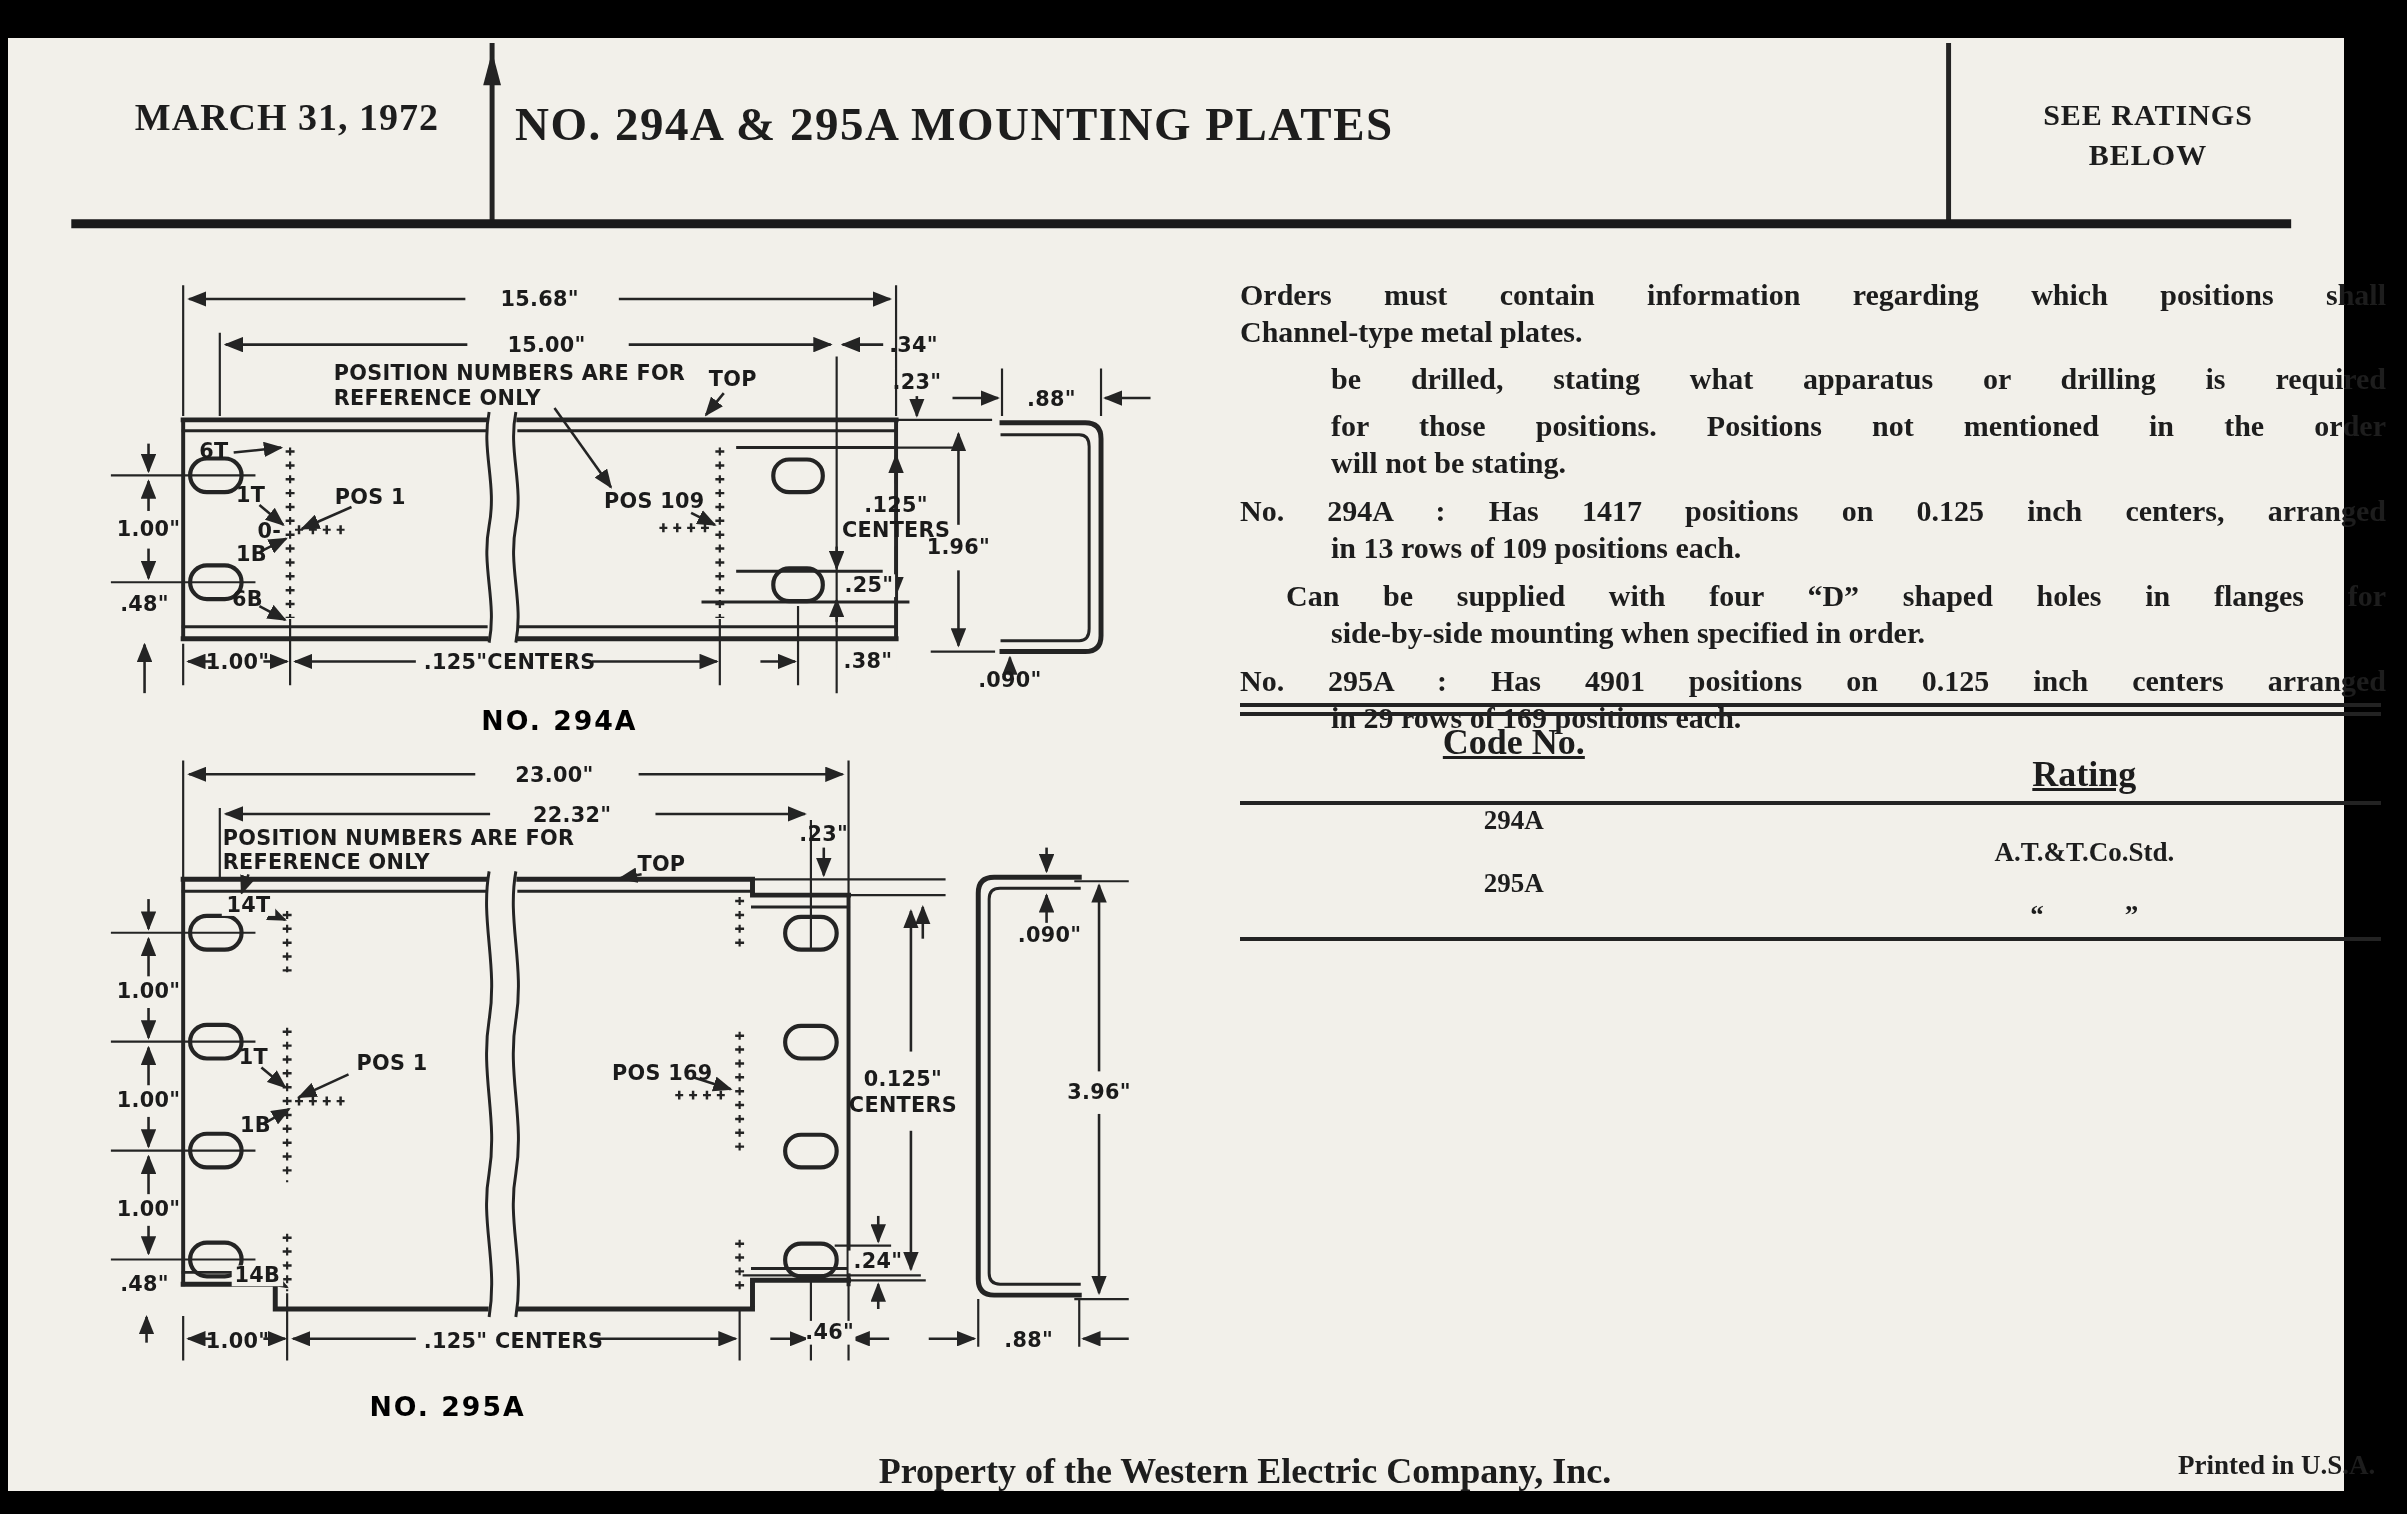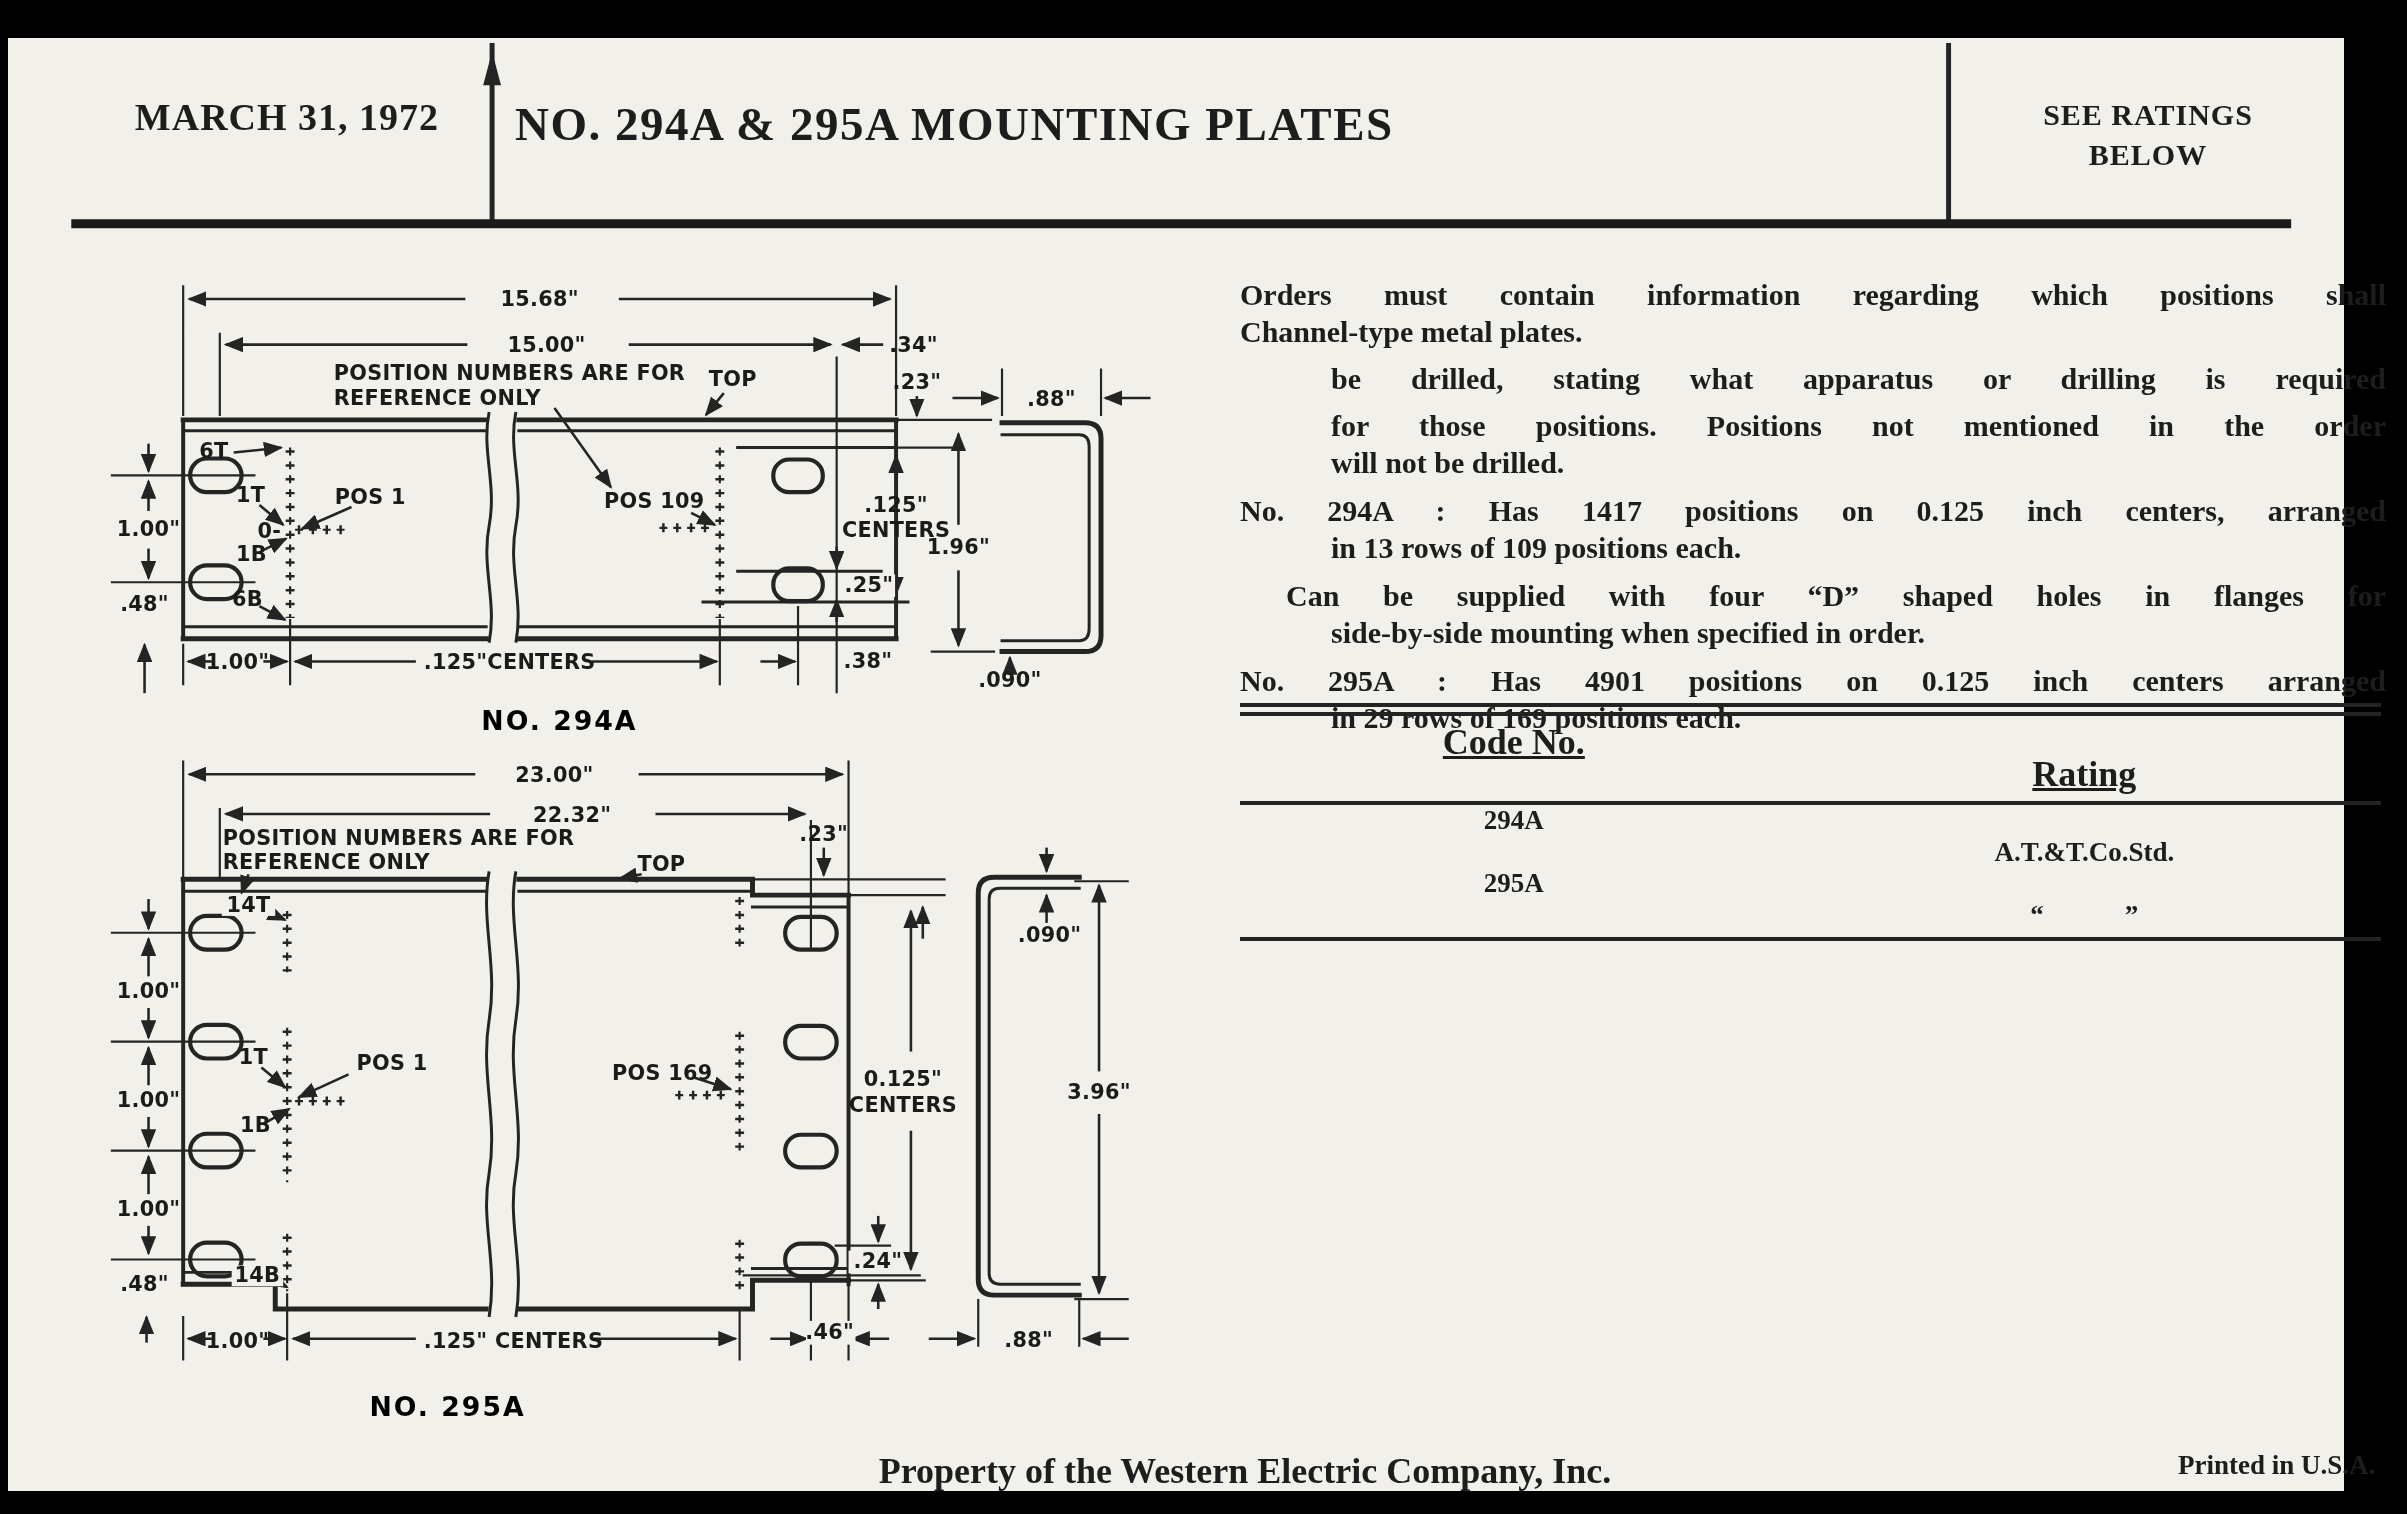--- a/index.html
+++ b/index.html
@@ -317,21 +317,21 @@
     <text class="t tm" x="1039" y="1360">.88"</text>
     <text class="cap tm" x="452" y="1430">NO. 295A</text>
   </g>
 </svg>
 
 <div class="abs desc">
   <div class="ln fill mt">Orders must contain information regarding which positions shall</div>
   <div class="ln">Channel-type metal plates.</div>
   <div class="ln fill ind">be drilled, stating what apparatus or drilling is required</div>
   <div class="ln fill ind">for those positions. Positions not mentioned in the order</div>
-  <div class="ln ind">will not be drilled.</div>
+  <div class="ln ind">will not be stating.</div>
   <div class="ln fill mt">No. 294A : Has 1417 positions on 0.125 inch centers, arranged</div>
   <div class="ln ind">in 13 rows of 109 positions each.</div>
   <div class="ln fill mt ind2">Can be supplied with four “D” shaped holes in flanges for</div>
   <div class="ln ind">side-by-side mounting when specified in order.</div>
   <div class="ln fill mt">No. 295A : Has 4901 positions on 0.125 inch centers arranged</div>
   <div class="ln ind">in 29 rows of 169 positions each.</div>
 </div>
 
 <div class="abs rtable">
   <div class="rule"></div>

